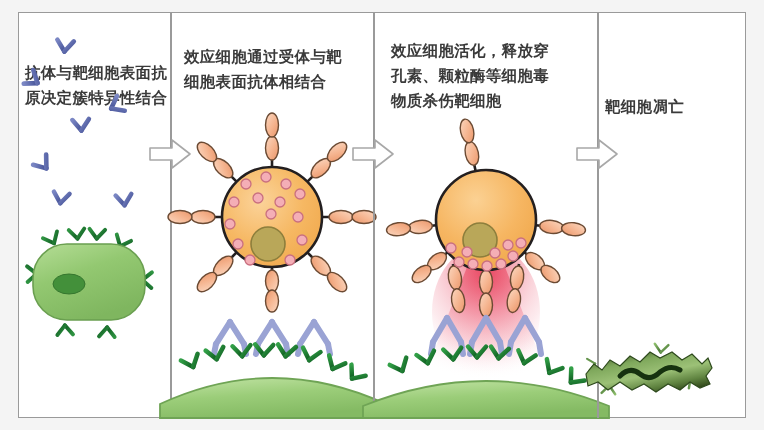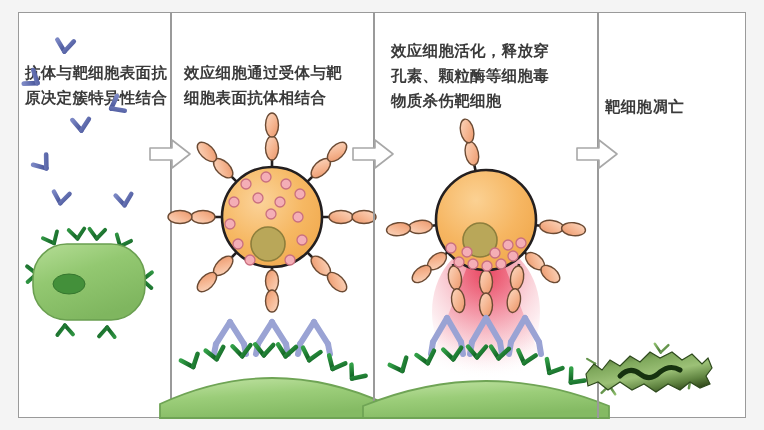--- a/index.html
+++ b/index.html
@@ -164,21 +164,21 @@
 
   <div class="divider" style="left:170px;"></div>
 
   <div class="arrow" style="left:148px;top:137px;">
     <svg width="44" height="34" viewBox="0 0 44 34">
       <path d="M2 11 L24 11 L24 3 L42 17 L24 31 L24 23 L2 23 Z" fill="#ffffff" stroke="#a8a8a8" stroke-width="1.6" stroke-linejoin="round"></path>
     </svg>
   </div>
 
   <div class="panel" style="left:172px;width:201px;">
-    <div class="caption" style="left:12px;top:48px;width:190px;">效应细胞通过受体与靶
+    <div class="caption" style="left:12px;top:32px;width:190px;">效应细胞通过受体与靶
 细胞表面抗体相结合</div>
 
     <div class="stage">
       <svg width="201" height="406" viewBox="0 0 201 406">
         <defs>
           <radialGradient id="g-eff2" cx="0.38" cy="0.34" r="0.78">
             <stop offset="0%" stop-color="#fbd39a"></stop>
             <stop offset="55%" stop-color="#f6b863"></stop>
             <stop offset="100%" stop-color="#f0a84c"></stop>
           </radialGradient>

